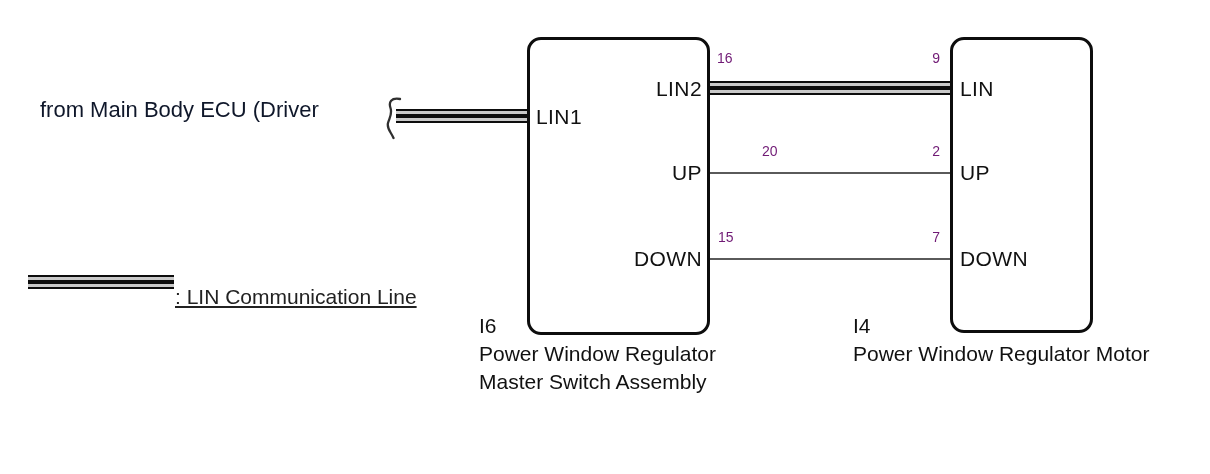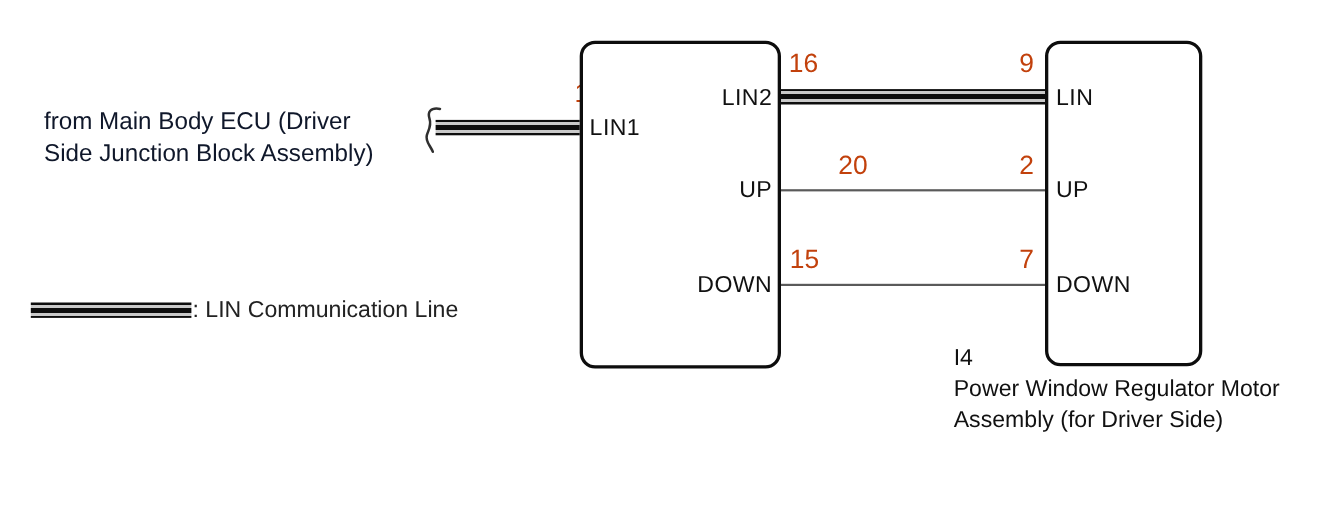--- a/index.html
+++ b/index.html
@@ -29,23 +29,23 @@
     position: absolute;
     font-size: 21px;
     line-height: 25px;
     letter-spacing: 0.4px;
     color: #111111;
     white-space: nowrap;
   }
   
   .pin-num {
     position: absolute;
-    font-size: 24px;
+    font-size: 14px;
     line-height: 22px;
-    color: #c2410c;
+    color: #701a75;
     white-space: nowrap;
   }
   
   .wire-plain {
     position: absolute;
     height: 2px;
     background: #5a5a5a;
   }
   
   .wire-lin {
@@ -85,21 +85,20 @@
     position: absolute;
   }
 </style>
 </head>
 <body>
 
 <div class="canvas">
 
   <div class="caption" style="left:40px; top:95px;">
     <div>from Main Body ECU (Driver</div>
-    <div>Side Junction Block Assembly)</div>
   </div>
 
   <div class="squiggle" style="left:383px; top:97px;">
     <svg width="22" height="44" viewBox="0 0 22 44">
       <path d="M17 2 C 8 0.5 5.5 5 7.5 11 C 9.5 17 6.5 21 5 26 C 3.5 31.5 8 35 10.5 41" fill="none" stroke="#2f2f2f" stroke-width="2.3" stroke-linecap="round"></path>
     </svg>
   </div>
 
   <div class="wire-lin" style="left:396px; top:109px; width:131px;"></div>
   <div class="pin-num" style="right:661px; top:75px;">17</div>
@@ -120,23 +119,27 @@
 
   <div class="wire-plain" style="left:710px; top:258px; width:240px;"></div>
   <div class="pin-num" style="left:718px; top:226px;text-align:right;">15</div>
   <div class="pin-num" style="right:270px; top:226px;">7</div>
 
   <div class="comp-box" style="left:950px; top:37px; width:143px; height:296px;"></div>
   <div class="pin-label" style="left:960px; top:76px;">LIN</div>
   <div class="pin-label" style="left:960px; top:160px;">UP</div>
   <div class="pin-label" style="left:960px; top:246px;">DOWN</div>
 
+  <div class="comp-caption" style="left:479px; top:312px;">
+    <div>I6</div>
+    <div>Power Window Regulator</div>
+    <div>Master Switch Assembly</div>
+  </div>
 
-  <div class="comp-caption" style="left:853px; top:312px;margin-left:14px;">
+  <div class="comp-caption" style="left:853px; top:312px;">
     <div>I4</div>
     <div>Power Window Regulator Motor</div>
-    <div>Assembly (for Driver Side)</div>
   </div>
 
   <div class="wire-lin" style="left:28px; top:275px; width:146px;"></div>
-  <div class="legend-label" style="left:175px; top:270px;">: LIN Communication Line</div>
+  <div class="legend-label" style="left:175px; top:285px;text-decoration:underline;">: LIN Communication Line</div>
 
 </div>
 
 </body></html>

